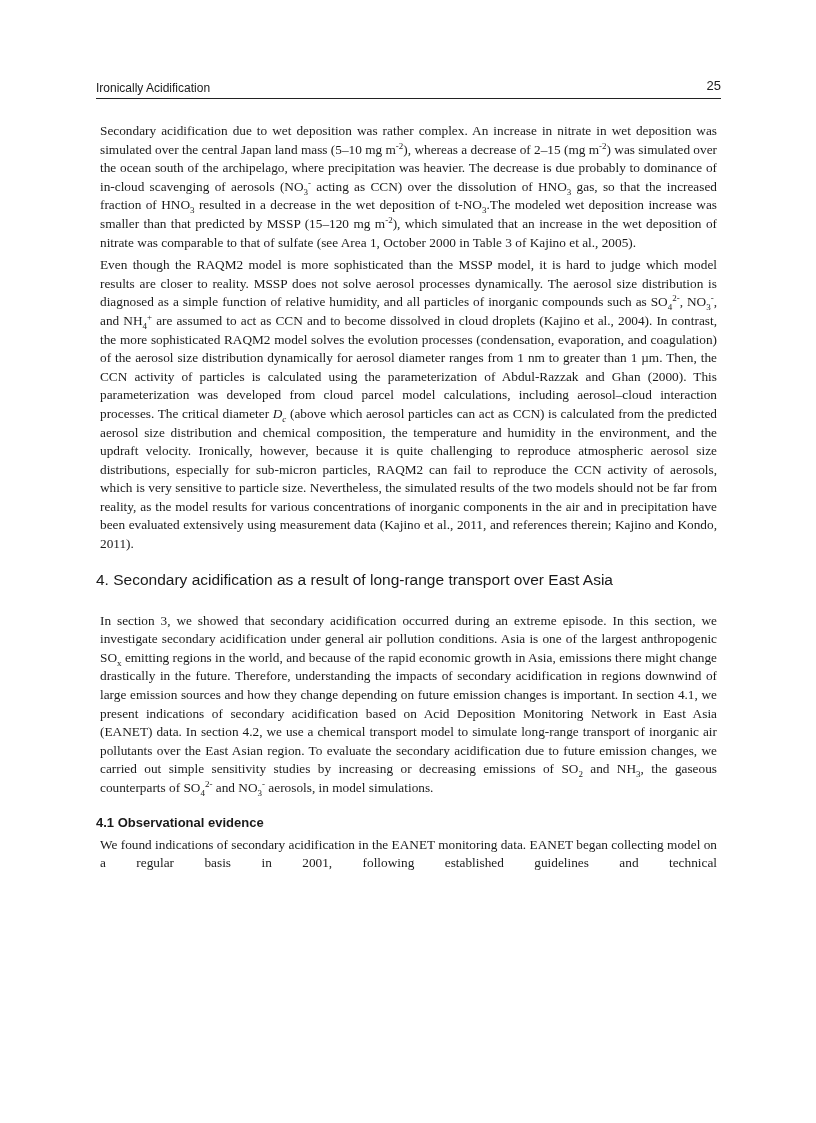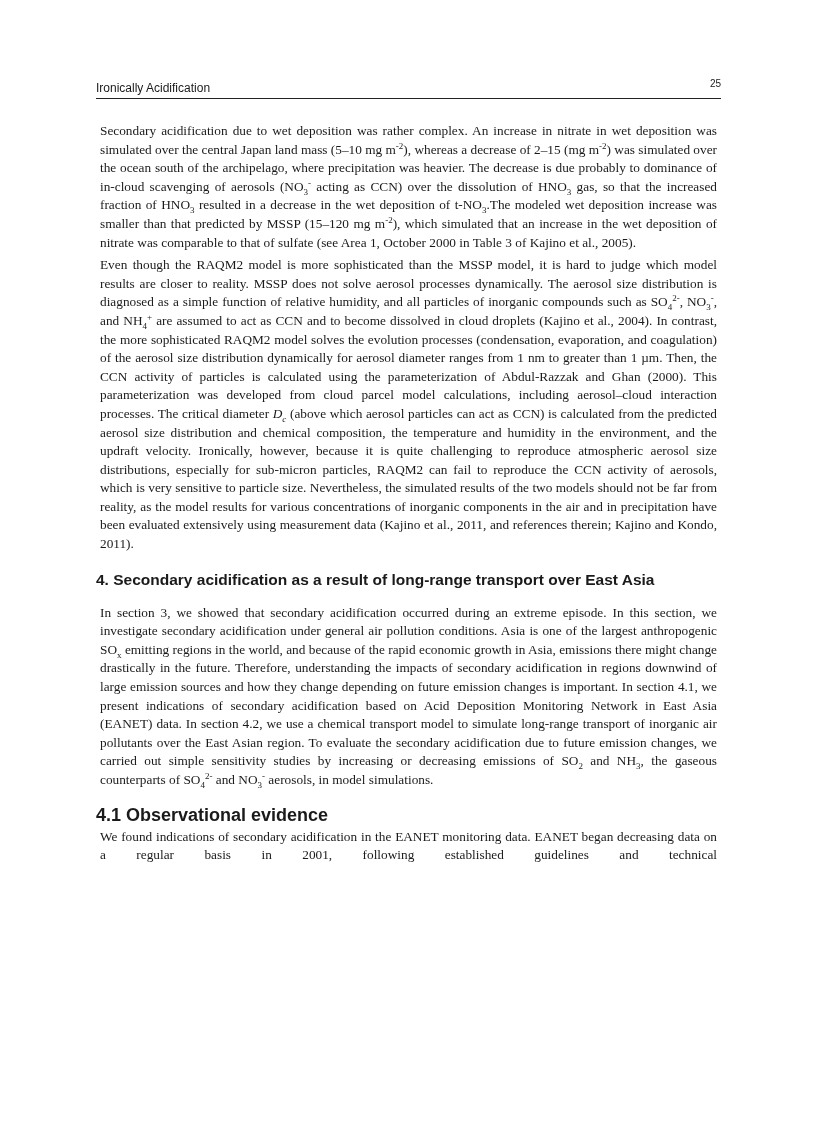--- a/index.html
+++ b/index.html
@@ -1,27 +1,27 @@
 <!DOCTYPE html>
 <html><head>
 <meta charset="utf-8">
 <style>
   html, body { margin:0; padding:0; background:#fff; }
   body { width:816px; height:1123px; position:relative; overflow:hidden; }
   .page { position:absolute; left:96px; top:0; width:625px; color:#1a1a1a; }
   .running-head { position:absolute; top:80px; left:0; width:625px; height:18px;
     font-family:"Liberation Sans", sans-serif; font-size:12px; border-bottom:1.3px solid #222; }
   .running-head .title { position:absolute; left:0; top:1px; }
-  .running-head .pno { position:absolute; right:0; top:-2px; font-size:10px; }
+  .running-head .pno { position:absolute; right:0; top:-2px; font-size:13px; }
   .body { position:absolute; top:118px; left:0; width:625px;
     font-family:"Liberation Serif", serif; font-size:13.3px; line-height:18.6px; }
   p { margin:4px; text-align:justify; }
-  .h1 { font-family:"Liberation Sans", sans-serif; font-weight:bold; font-size:15.5px;
-    margin:16px 0 14px 0; line-height:20px; }
-  .h2 { font-family:"Liberation Sans", sans-serif; font-weight:bold; font-size:18px;
+  .h1 { font-family:"Liberation Sans", sans-serif; font-weight:normal; font-size:15.5px;
+    margin:16px 0 22px 0; line-height:20px; }
+  .h2 { font-family:"Liberation Sans", sans-serif; font-weight:bold; font-size:13px;
     margin:16px 0 0 0; line-height:18px; }
   sub, sup { font-size:9px; line-height:0; }
 </style>
 </head>
 <body>
 
 <div class="page">
   <div class="running-head">
     <span class="title">Ironically Acidification</span>
     <span class="pno">25</span>
@@ -30,15 +30,15 @@
   <div class="body">
     <p><span>Secondary acidification due to wet deposition was rather complex. An increase in nitrate in wet deposition was simulated over the central Japan land mass (5–10 mg m</span><sup>-2</sup><span>), whereas a decrease of 2–15 (mg m</span><sup>-2</sup><span>) was simulated over the ocean south of the archipelago, where precipitation was heavier. The decrease is due probably to dominance of in-cloud scavenging of aerosols (NO</span><sub>3</sub><sup>-</sup><span> acting as CCN) over the dissolution of HNO</span><sub>3</sub><span> gas, so that the increased fraction of HNO</span><sub>3</sub><span> resulted in a decrease in the wet deposition of t-NO</span><sub>3</sub><span>.The modeled wet deposition increase was smaller than that predicted by MSSP (15–120 mg m</span><sup>-2</sup><span>), which simulated that an increase in the wet deposition of nitrate was comparable to that of sulfate (see Area 1, October 2000 in Table 3 of Kajino et al., 2005).</span></p>
 
     <p><span>Even though the RAQM2 model is more sophisticated than the MSSP model, it is hard to judge which model results are closer to reality. MSSP does not solve aerosol processes dynamically. The aerosol size distribution is diagnosed as a simple function of relative humidity, and all particles of inorganic compounds such as SO</span><sub>4</sub><sup>2-</sup><span>, NO</span><sub>3</sub><sup>-</sup><span>, and NH</span><sub>4</sub><sup>+</sup><span> are assumed to act as CCN and to become dissolved in cloud droplets (Kajino et al., 2004). In contrast, the more sophisticated RAQM2 model solves the evolution processes (condensation, evaporation, and coagulation) of the aerosol size distribution dynamically for aerosol diameter ranges from 1 nm to greater than 1 µm. Then, the CCN activity of particles is calculated using the parameterization of Abdul-Razzak and Ghan (2000). This parameterization was developed from cloud parcel model calculations, including aerosol–cloud interaction processes. The critical diameter </span><i>D</i><sub><i>c</i></sub><span> (above which aerosol particles can act as CCN) is calculated from the predicted aerosol size distribution and chemical composition, the temperature and humidity in the environment, and the updraft velocity. Ironically, however, because it is quite challenging to reproduce atmospheric aerosol size distributions, especially for sub-micron particles, RAQM2 can fail to reproduce the CCN activity of aerosols, which is very sensitive to particle size. Nevertheless, the simulated results of the two models should not be far from reality, as the model results for various concentrations of inorganic components in the air and in precipitation have been evaluated extensively using measurement data (Kajino et al., 2011, and references therein; Kajino and Kondo, 2011).</span></p>
 
     <div class="h1">4. Secondary acidification as a result of long-range transport over East Asia</div>
 
     <p><span>In section 3, we showed that secondary acidification occurred during an extreme episode. In this section, we investigate secondary acidification under general air pollution conditions. Asia is one of the largest anthropogenic SO</span><sub>x</sub><span> emitting regions in the world, and because of the rapid economic growth in Asia, emissions there might change drastically in the future. Therefore, understanding the impacts of secondary acidification in regions downwind of large emission sources and how they change depending on future emission changes is important. In section 4.1, we present indications of secondary acidification based on Acid Deposition Monitoring Network in East Asia (EANET) data. In section 4.2, we use a chemical transport model to simulate long-range transport of inorganic air pollutants over the East Asian region. To evaluate the secondary acidification due to future emission changes, we carried out simple sensitivity studies by increasing or decreasing emissions of SO</span><sub>2</sub><span> and NH</span><sub>3</sub><span>, the gaseous counterparts of SO</span><sub>4</sub><sup>2-</sup><span> and NO</span><sub>3</sub><sup>-</sup><span> aerosols, in model simulations.</span></p>
 
     <div class="h2">4.1 Observational evidence</div>
-    <p style="text-align-last:justify;">We found indications of secondary acidification in the EANET monitoring data. EANET began decreasing data on a regular basis in 2001, following established guidelines and technical</p>
+    <p style="text-align-last:justify;">We found indications of secondary acidification in the EANET monitoring data. EANET began collecting model on a regular basis in 2001, following established guidelines and technical</p>
   </div>
 </div>
 
 </body></html>

